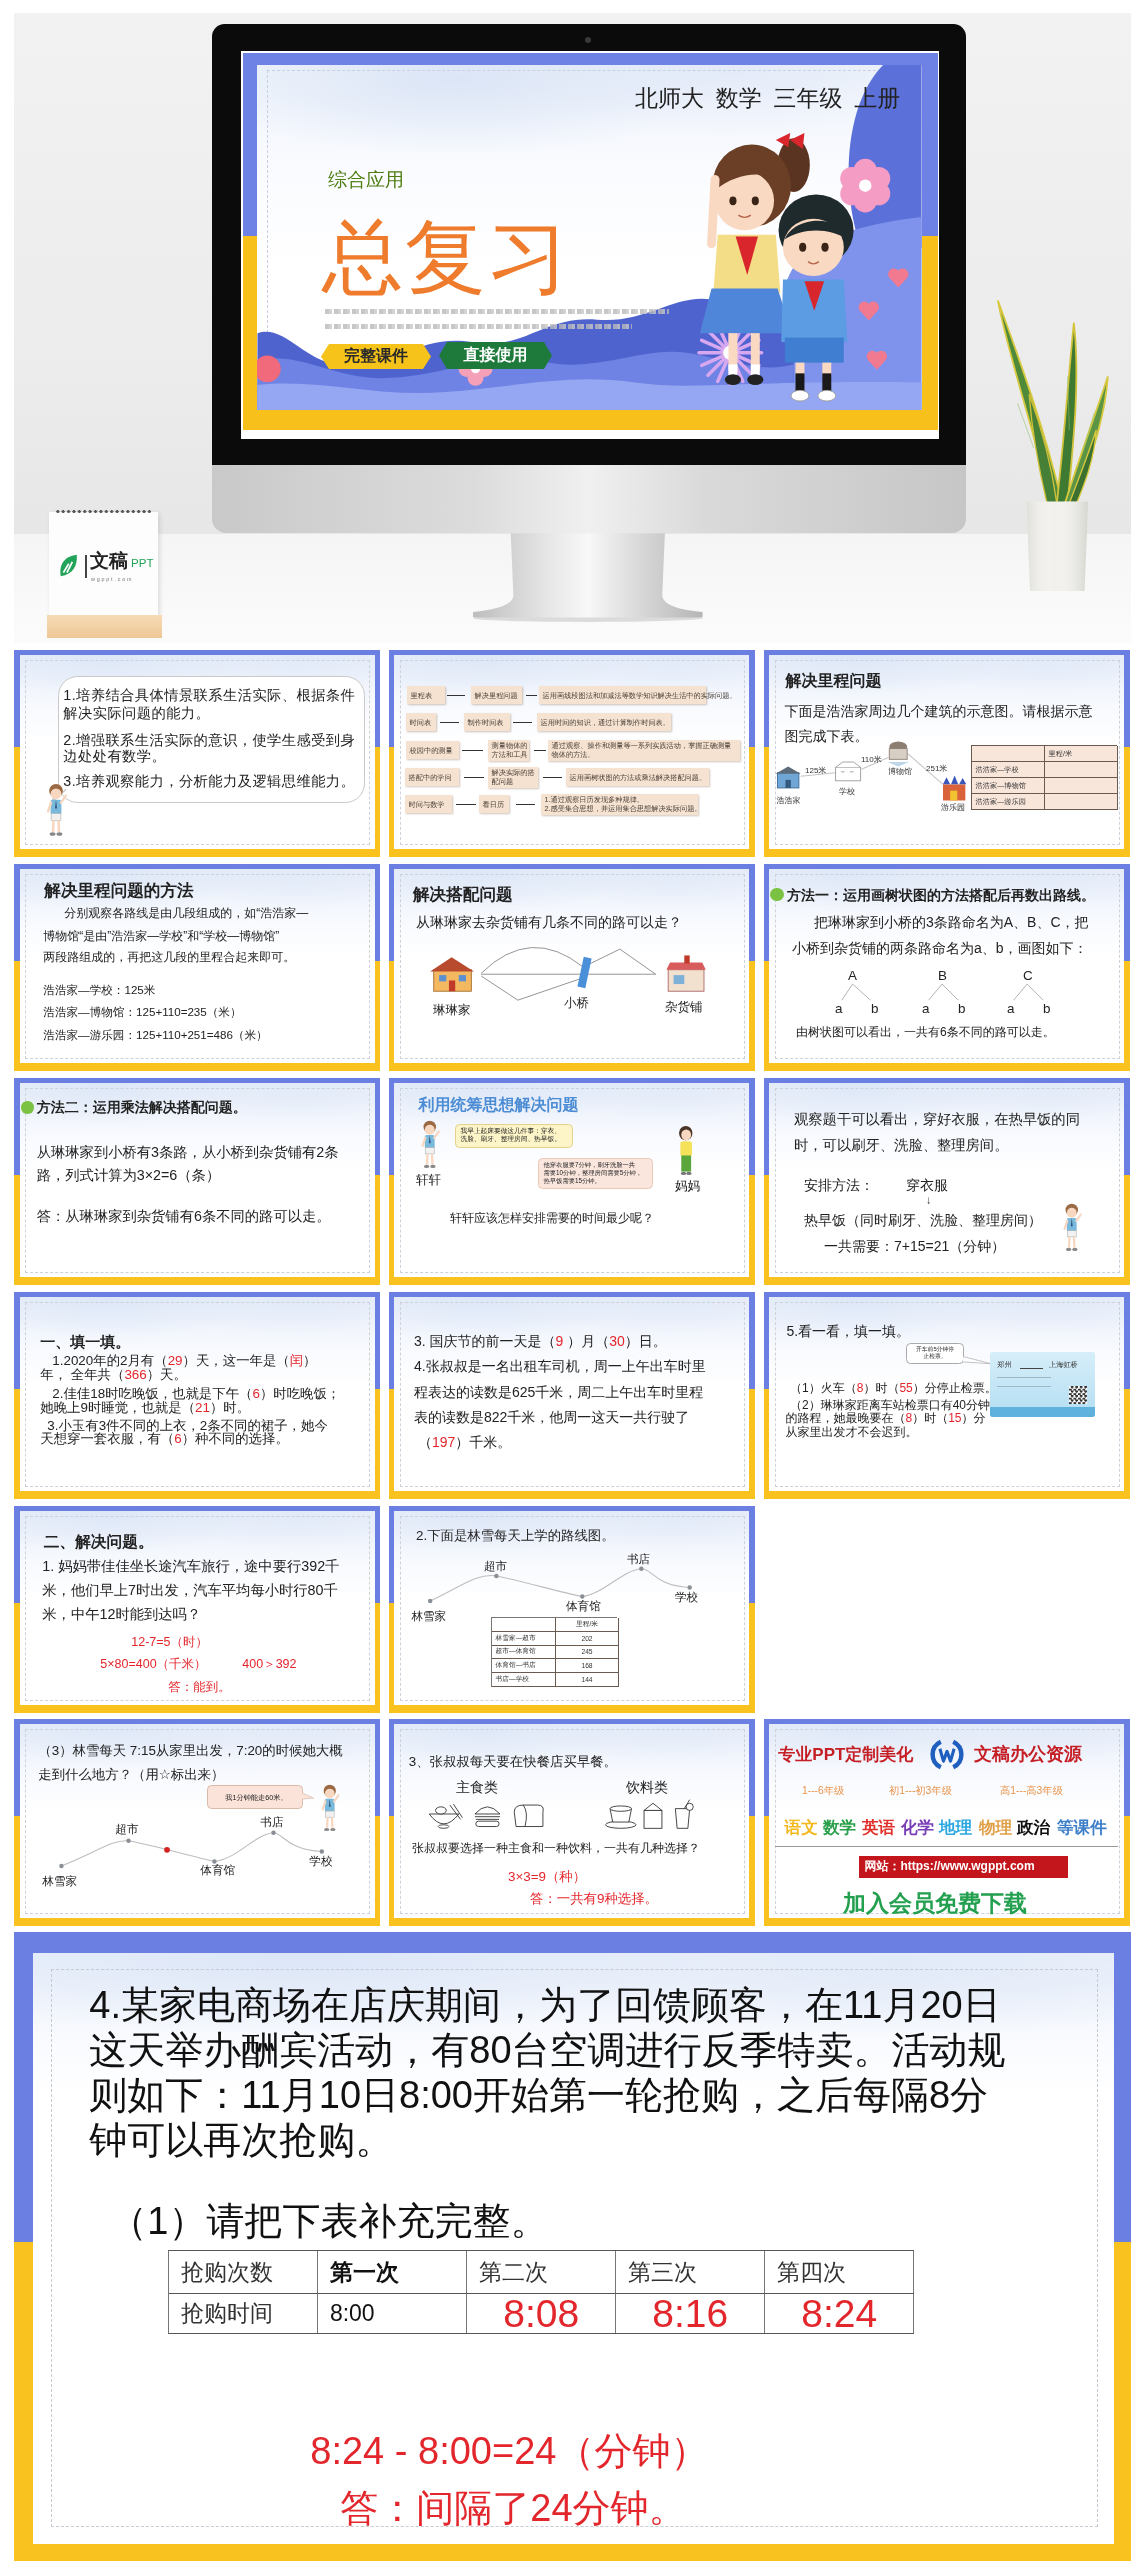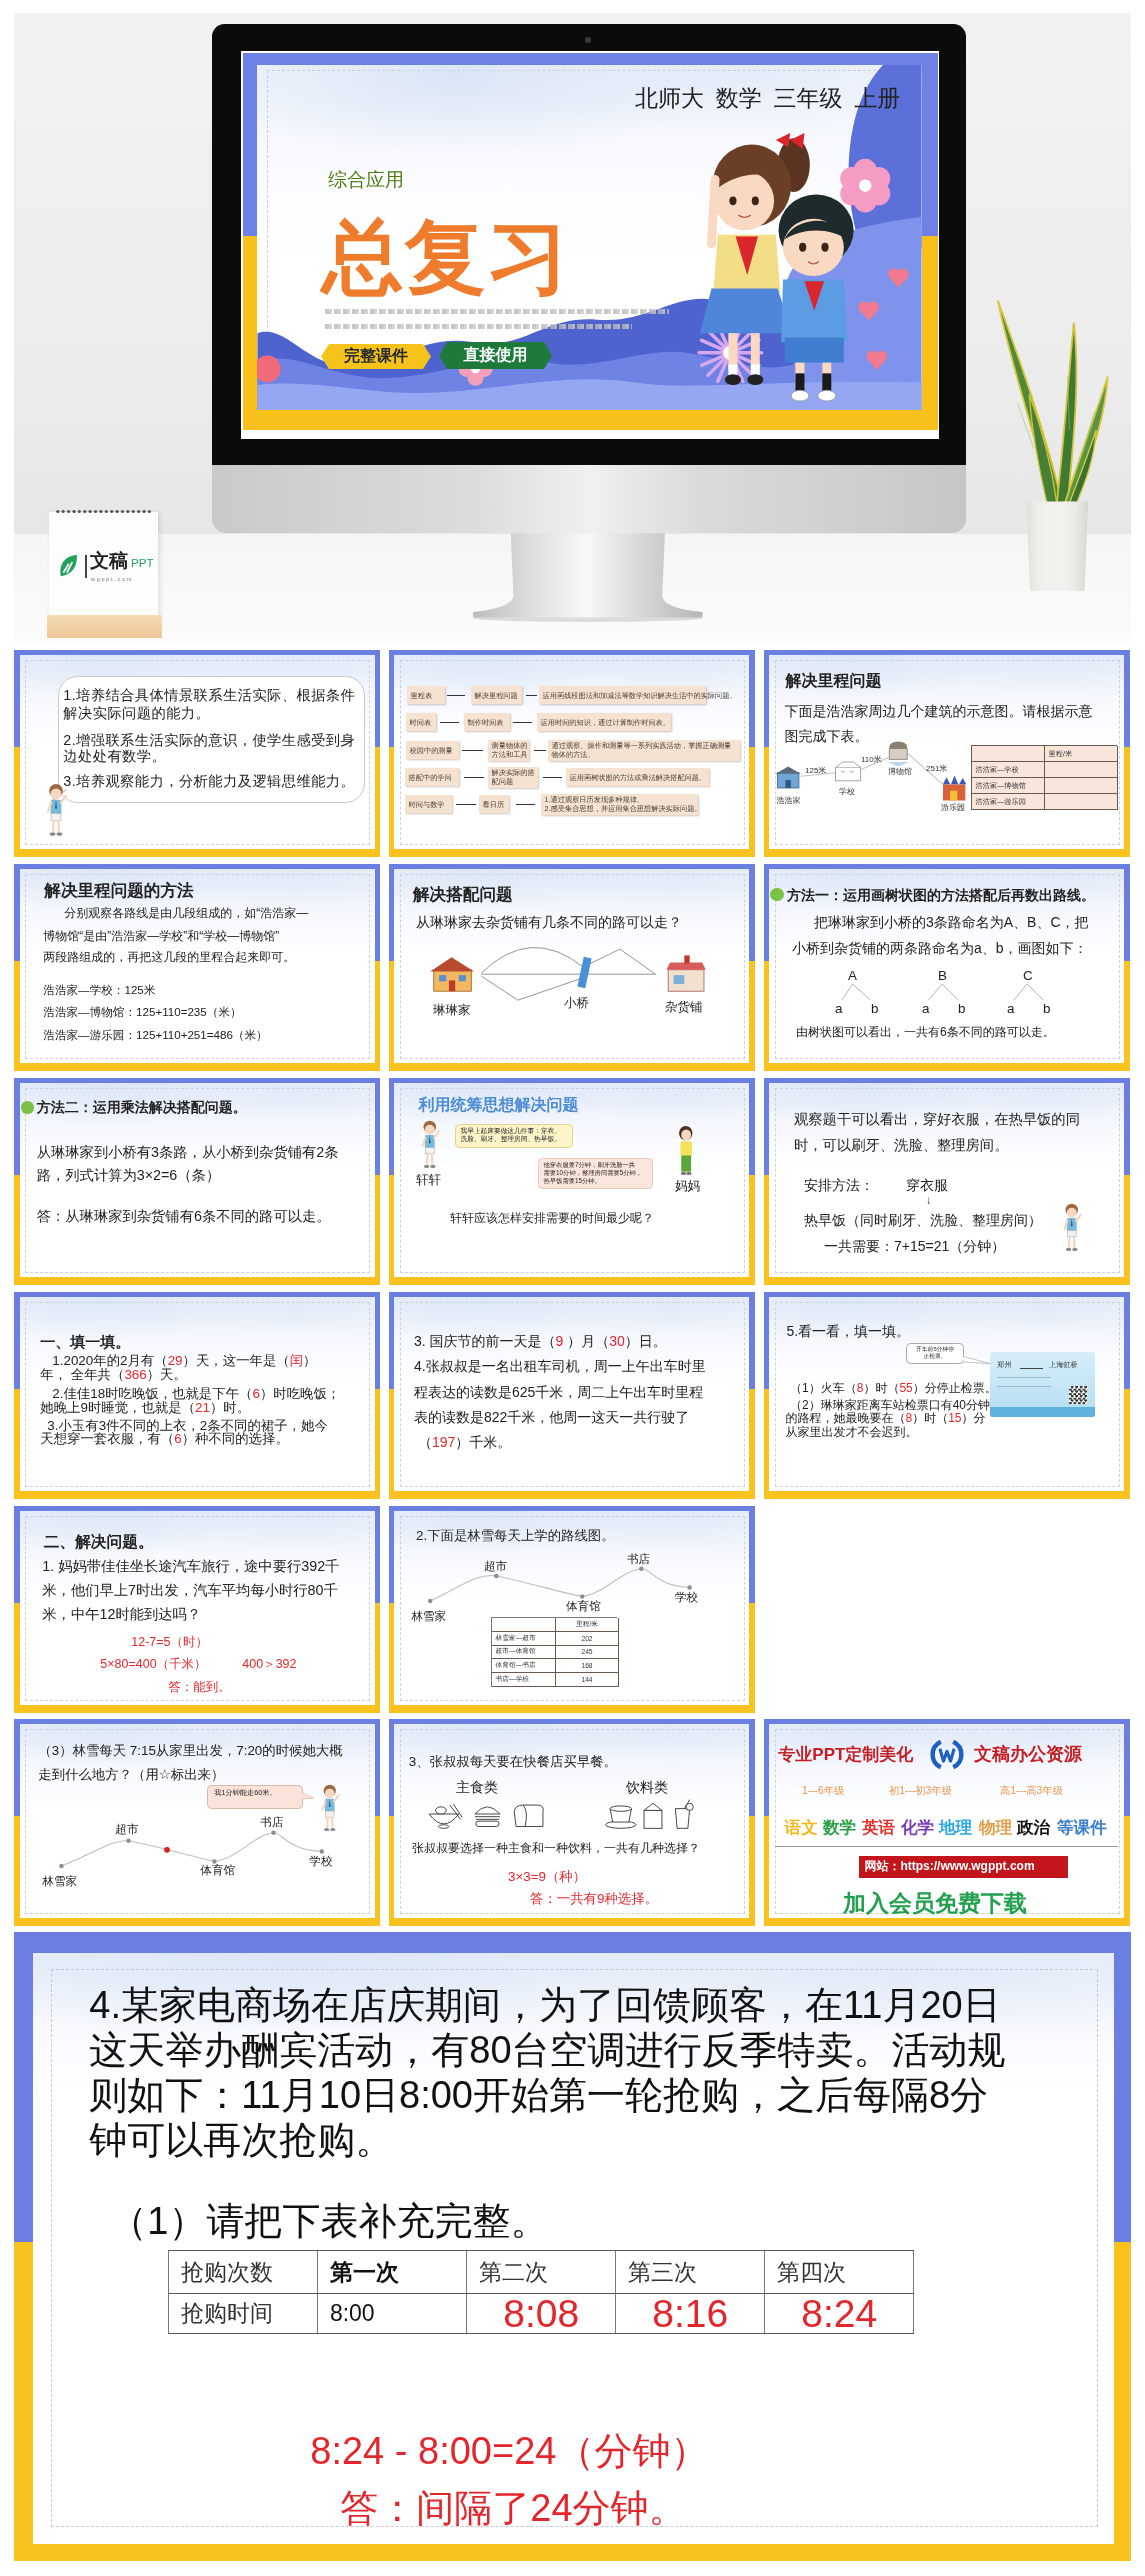--- a/index.html
+++ b/index.html
@@ -174,21 +174,21 @@
           <rect x="632" y="333" width="10" height="14" fill="#FAD9C2"></rect>
         <rect x="602" y="345" width="10" height="20" fill="#1a1a1a"></rect>
           <rect x="632" y="345" width="10" height="20" fill="#1a1a1a"></rect>
         <ellipse cx="607" cy="370" rx="10" ry="6" fill="#fff" stroke="#999"></ellipse>
           <ellipse cx="637" cy="370" rx="10" ry="6" fill="#fff" stroke="#999"></ellipse>
       </g>
     </svg>
   </div>
   <div class="t" style="left:635px;top:85px;font-size:23px;color:#222;word-spacing:5.4px">北师大 数学 三年级 上册</div>
   <div class="t" style="left:328px;top:169px;font-size:19px;color:#4d7c0f">综合应用</div>
-  <div class="t" style="left:322px;top:209px;font-size:81px;font-weight:bold;color:#EF7B2C;letter-spacing:1.8px">总复习</div>
+  <div class="t" style="left:322px;top:209px;font-size:81px;font-weight:normal;color:#EF7B2C;letter-spacing:1.8px">总复习</div>
   <div class="cover-placeholder" style="left:325px;top:309px;width:344px"></div>
   <div class="cover-placeholder" style="left:325px;top:324px;width:307px"></div>
   <div class="cover-btn" style="left:321px;top:344px;width:110px;height:25px;background:#F6C31A;color:#2a2a2a">
     <span>完整课件</span>
   </div>
   <div class="cover-btn" style="left:439px;top:342px;width:113px;height:27px;background:#1E7A3B;color:#fff">
     <span>直接使用</span>
   </div>
 
   <div class="slide" style="left:14.3px;top:650px">
@@ -577,21 +577,21 @@
       <div style="justify-content:center;padding-left:0">144</div>
     </div>
   </div>
 
 
   <div class="slide" style="left:14.3px;top:1719px">
     <div class="inner"></div>
     <div class="dots"></div>
     <div class="t" style="left:24px;top:24px;font-size:13.4px">（3）林雪每天 7:15从家里出发，7:20的时候她大概</div>
     <div class="t" style="left:24px;top:48px;font-size:13.4px">走到什么地方？（用☆标出来）</div>
-    <div class="bubble" style="left:193px;top:66px;width:96px;height:24px;background:#FBE3DA;border:0.9px solid #D9B9AA;font-size:7.2px;display:flex;padding-left:6px">
+    <div class="bubble" style="left:193px;top:66px;width:96px;height:24px;background:#FBE3DA;border:0.9px solid #D9B9AA;font-size:7.2px;display:flex;align-items:center;padding-left:17px">
       <span>我1分钟能走60米。</span>
     </div>
     <svg class="abs" style="left:288px;top:72px" width="12.5" height="10.7" viewBox="0 0 14 12">
         <path d="M0 2 L13 8 L0 9" fill="#FBE3DA" stroke="#D9B9AA" stroke-width=".8"></path>
       </svg>
     <svg class="abs" style="left:305px;top:64px" width="22.4" height="50" viewBox="0 0 25 57">
       <ellipse cx="12" cy="9" rx="7" ry="7" fill="#9a6a44"></ellipse>
         <ellipse cx="12" cy="12" rx="5.5" ry="5.5" fill="#f7d7bf"></ellipse>
       <rect x="6.5" y="18" width="11" height="15" rx="2" fill="#78b9dc"></rect>
         <path d="M12 18 L11 27 L13 27 Z" fill="#2b4f7a"></path>

